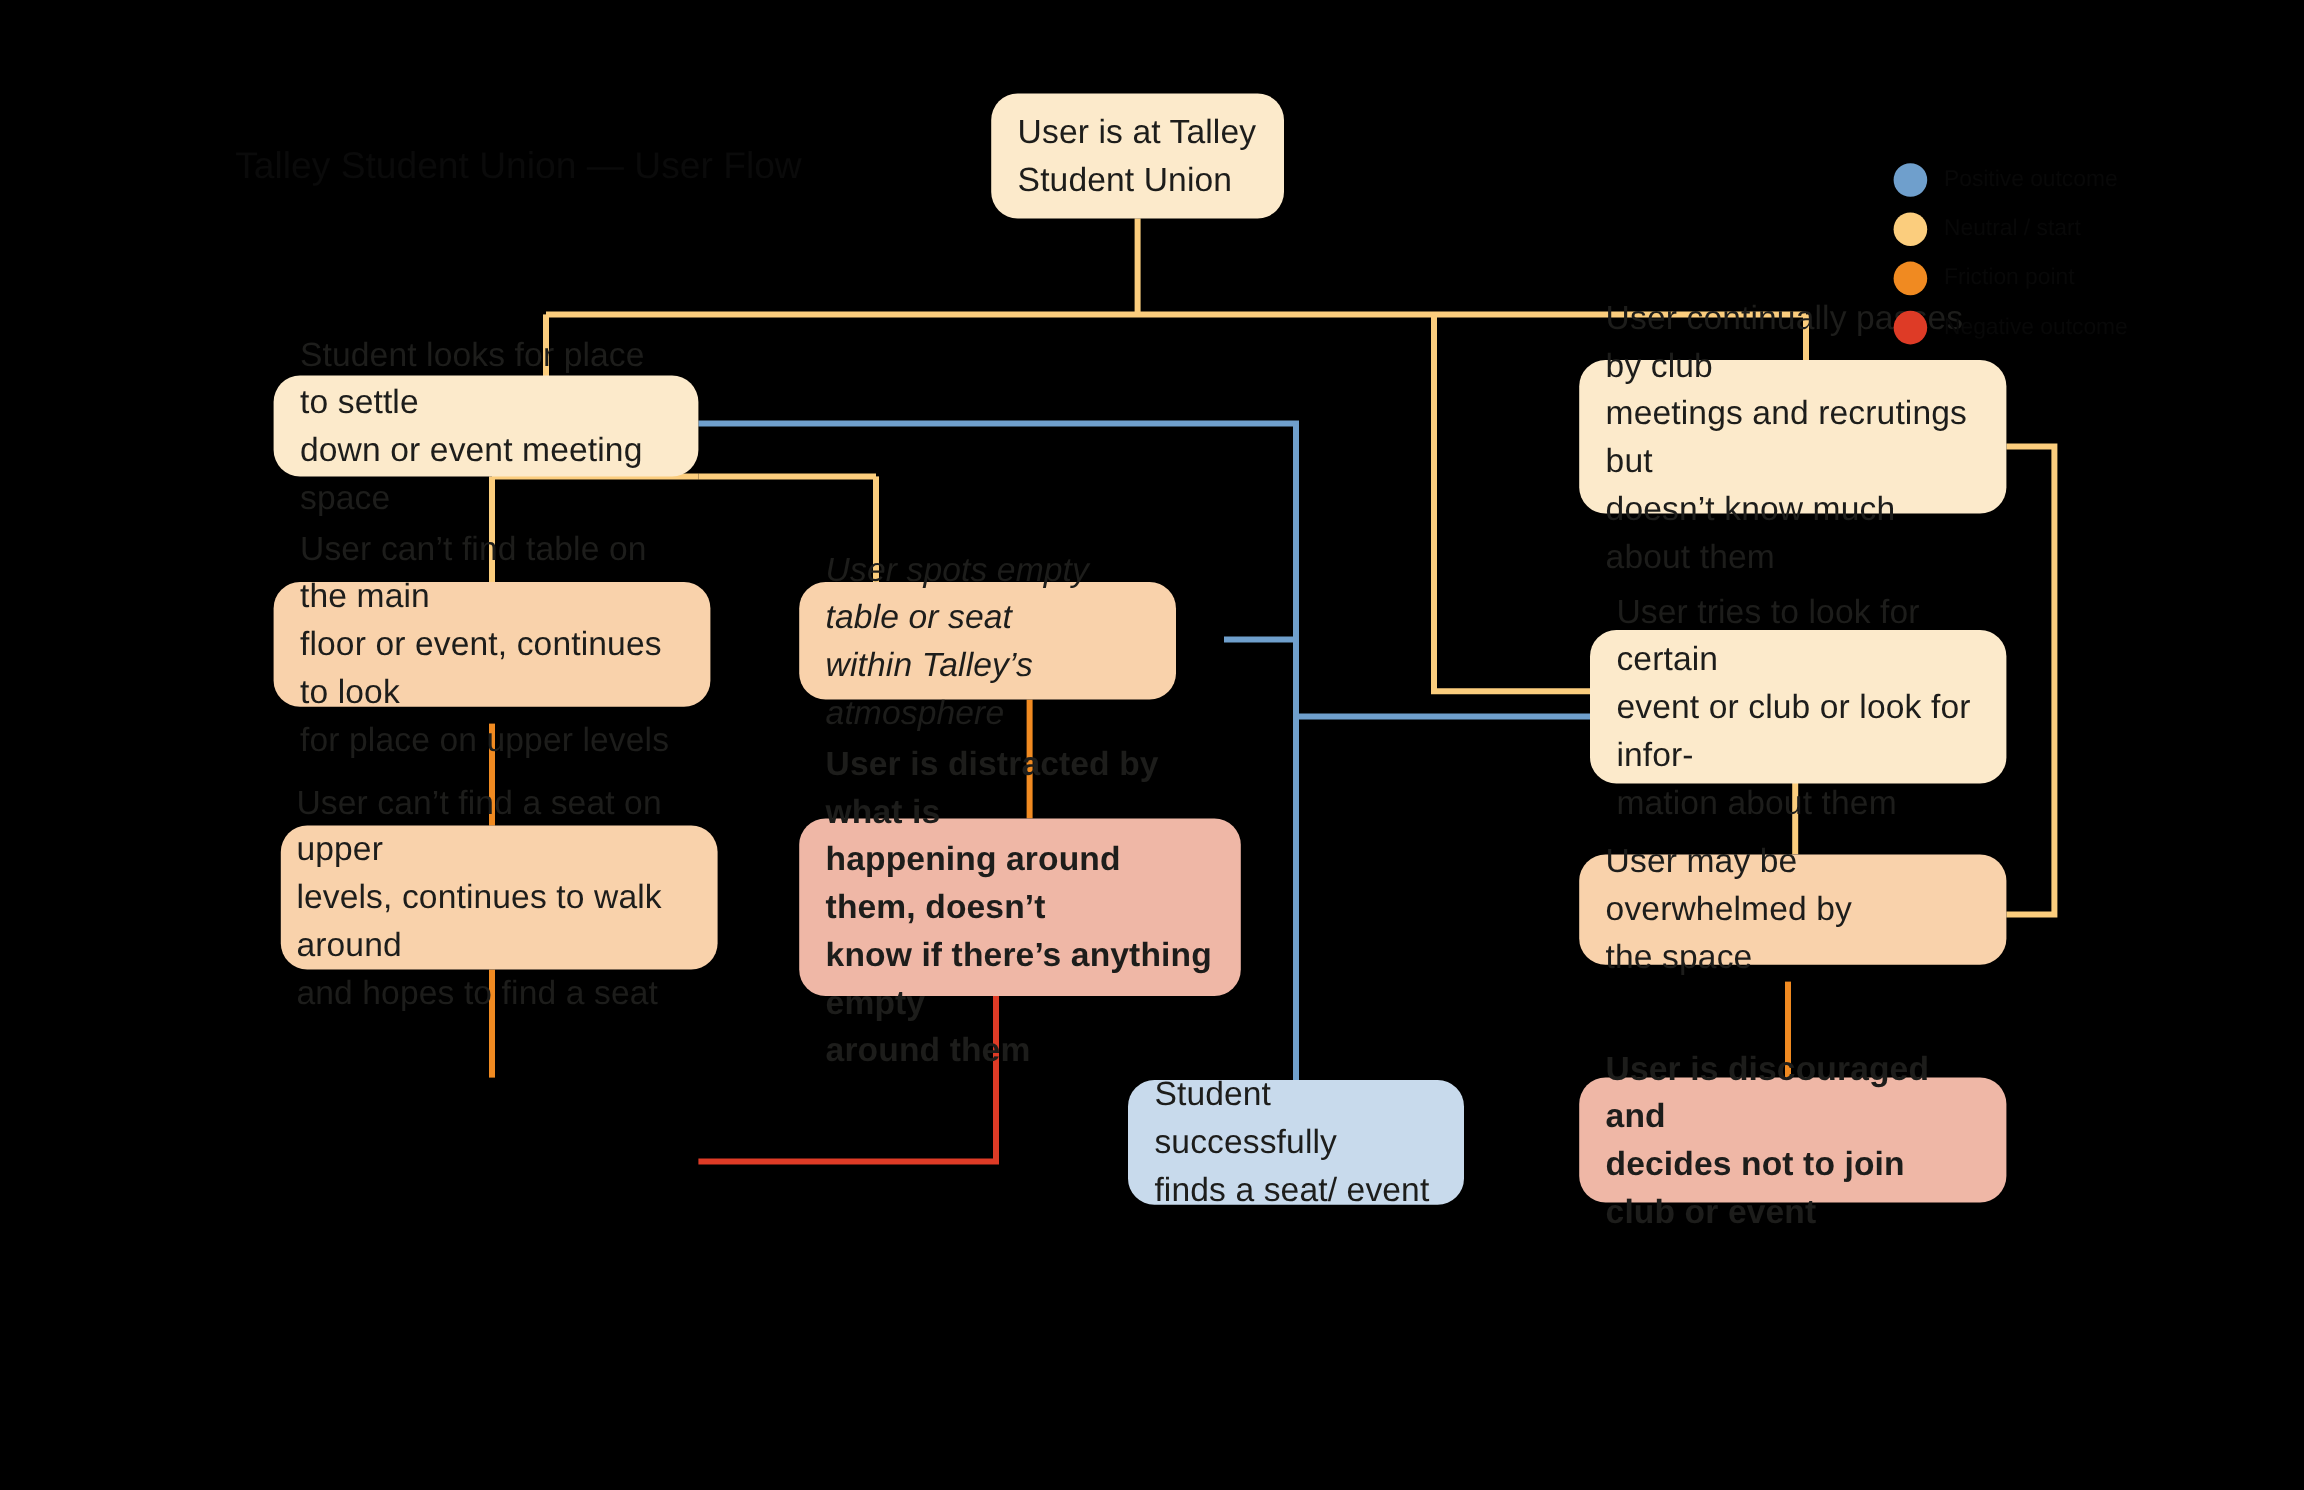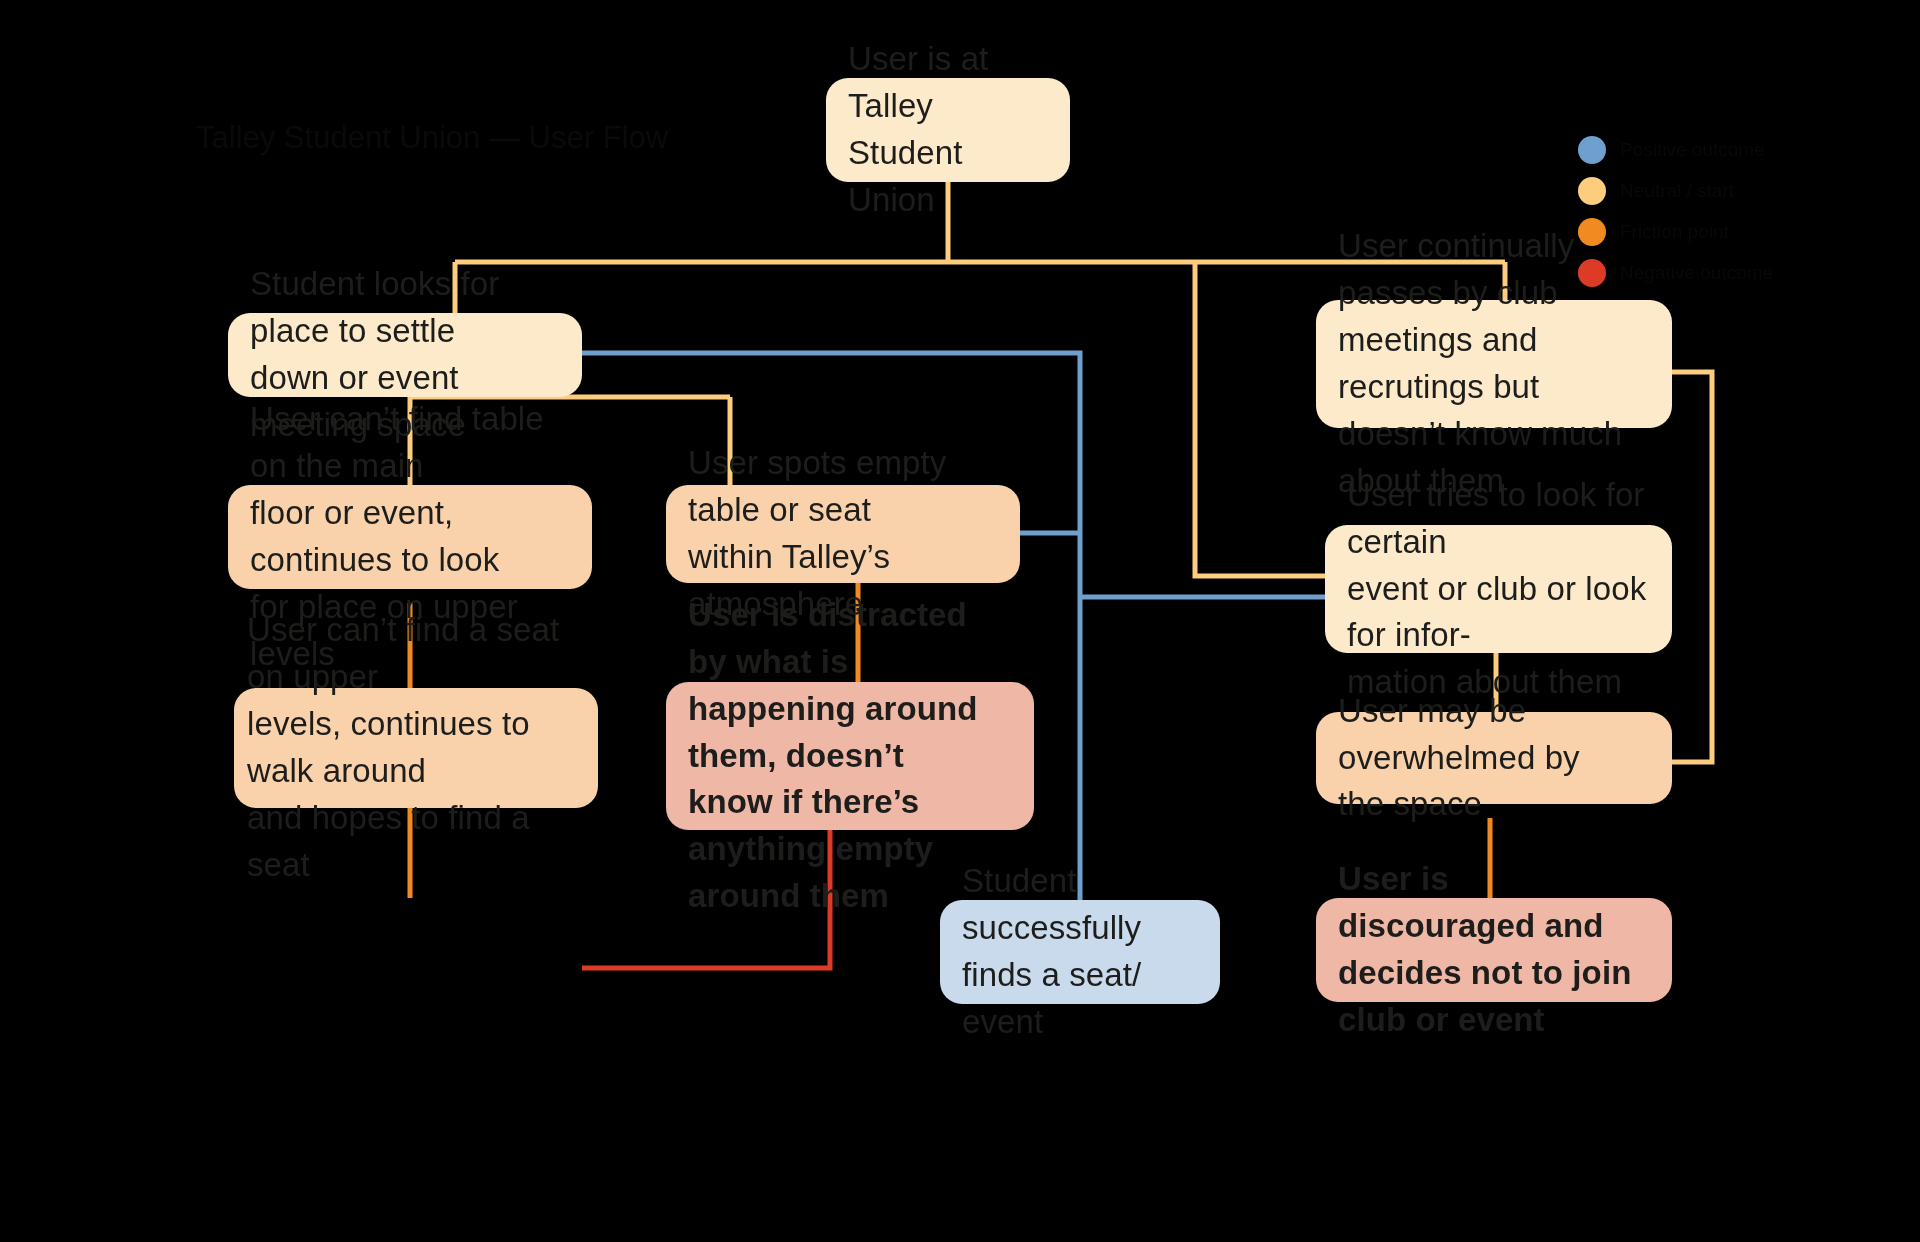--- a/index.html
+++ b/index.html
@@ -24,21 +24,21 @@
     pointer-events: none;
   }
   .node {
     position: absolute;
     box-sizing: border-box;
     border-radius: 22px;
     display: flex;
     align-items: center;
     padding: 14px 22px;
     color: #1d1d1b;
-    font-size: 33px;
+    font-size: 28px;
     line-height: 1.42;
     letter-spacing: 0.1px;
     z-index: 5;
     white-space: pre-line;
   }
   .n-cream  { background: #fceacb; }
   .n-peach  { background: #f9d2ab; }
   .n-pink   { background: #efb7a6; font-weight: bold; }
   .n-blue   { background: #c8daec; }
 
@@ -156,21 +156,21 @@
 meetings and recrutings but
 doesn’t know much about them</span>
   </div>
 
   <div class="node n-peach" style="left:228px; top:485px; width:364px; height:104px;">
     <span class="node-text">User can’t find table on the main
 floor or event, continues to look
 for place on upper levels</span>
   </div>
 
-  <div class="node n-peach" style="left:666px; top:485px; width:354px; height:98px;">
+  <div class="node n-peach" style="left:666px; top:485px; width:314px; height:98px;font-style:italic;">
     <span class="node-text">User spots empty table or seat
 within Talley’s atmosphere</span>
   </div>
 
   <div class="node n-cream" style="left:1325px; top:525px; width:347px; height:128px;">
     <span class="node-text">User tries to look for certain
 event or club or look for infor-
 mation about them</span>
   </div>
 

